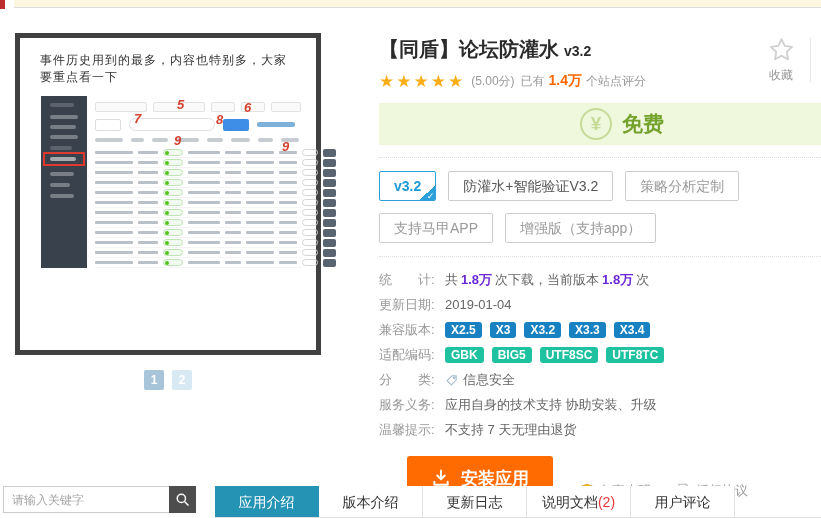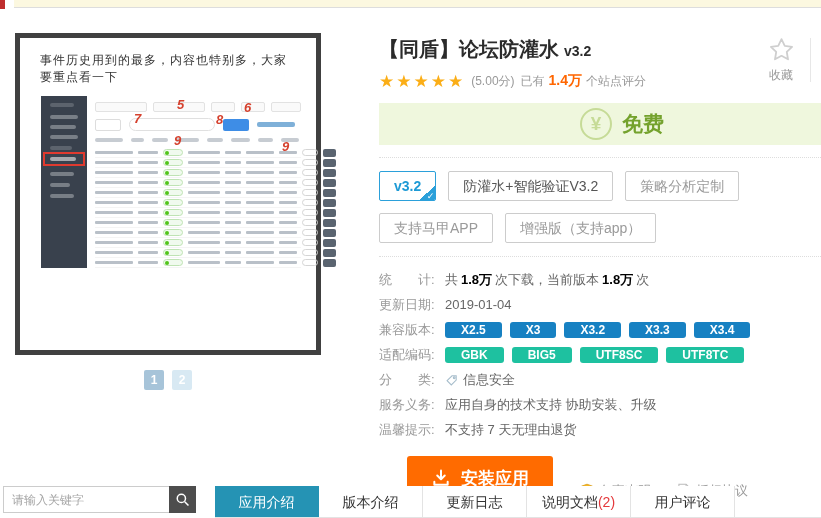--- a/index.html
+++ b/index.html
@@ -60,22 +60,22 @@
 
   .chips { margin-top:12px; padding:13px 0; border-top:1px dotted #ddd; border-bottom:1px dotted #ddd; display:flex; flex-wrap:wrap; gap:12px; }
   .chip { height:30px; line-height:28px; padding:0 14px; border:1px solid #ccc; border-radius:2px; color:#9a9a9a; font-size:14px; background:#fff; position:relative; overflow:hidden; cursor:pointer; }
   .chip.em { color:#555; }
   .chip.active { color:#1e9ad5; border-color:#2ba0da; font-weight:bold; }
   .chip.active::after { content:"✓"; position:absolute; right:-1px; bottom:-1px; width:16px; height:16px; background:linear-gradient(to top left,#2ba0da 50%,transparent 50%); color:#fff; font-size:9px; font-weight:normal; line-height:22px; text-align:right; padding-right:2px; }
 
   .info { margin-top:10px; }
   .irow { display:flex; align-items:center; height:25px; font-size:13px; color:#666; }
   .irow .lbl { width:66px; color:#999; flex:none; }
-  .irow .hot { color:#000000; font-weight:bold; margin:0 3px;text-align:right; }
-  .badge { display:inline-block; padding:1px 16px; border-radius:3px; color:#fff; font-size:12px; font-weight:bold; margin-right:8px; }
+  .irow .hot { color:#6d28d9; font-weight:bold; margin:0 3px;text-align:right; }
+  .badge { display:inline-block; padding:1px 6px; border-radius:3px; color:#fff; font-size:12px; font-weight:bold; margin-right:8px; }
   .badges-blue .badge { background:#1781c2; }
   .badges-green .badge { background:#1ec1a0; }
   .tag-ic { margin-right:4px; display:inline-block; vertical-align:-2px; }
 
   .actions { margin-top:14px; display:flex; align-items:flex-end;padding-left:28px; }
   .install { display:inline-flex; align-items:center; gap:10px; background:#ff6b00; color:#fff; border:none; height:44px; padding:0 24px; font-size:17px; font-weight:bold; border-radius:3px; font-family:inherit; cursor:pointer; }
   .link-item { display:inline-flex; align-items:center; gap:4px; margin-left:26px; color:#999; font-size:13px; cursor:pointer; }
 
   
   .search-wrap { position:absolute; left:3px; top:486px; display:flex; }

